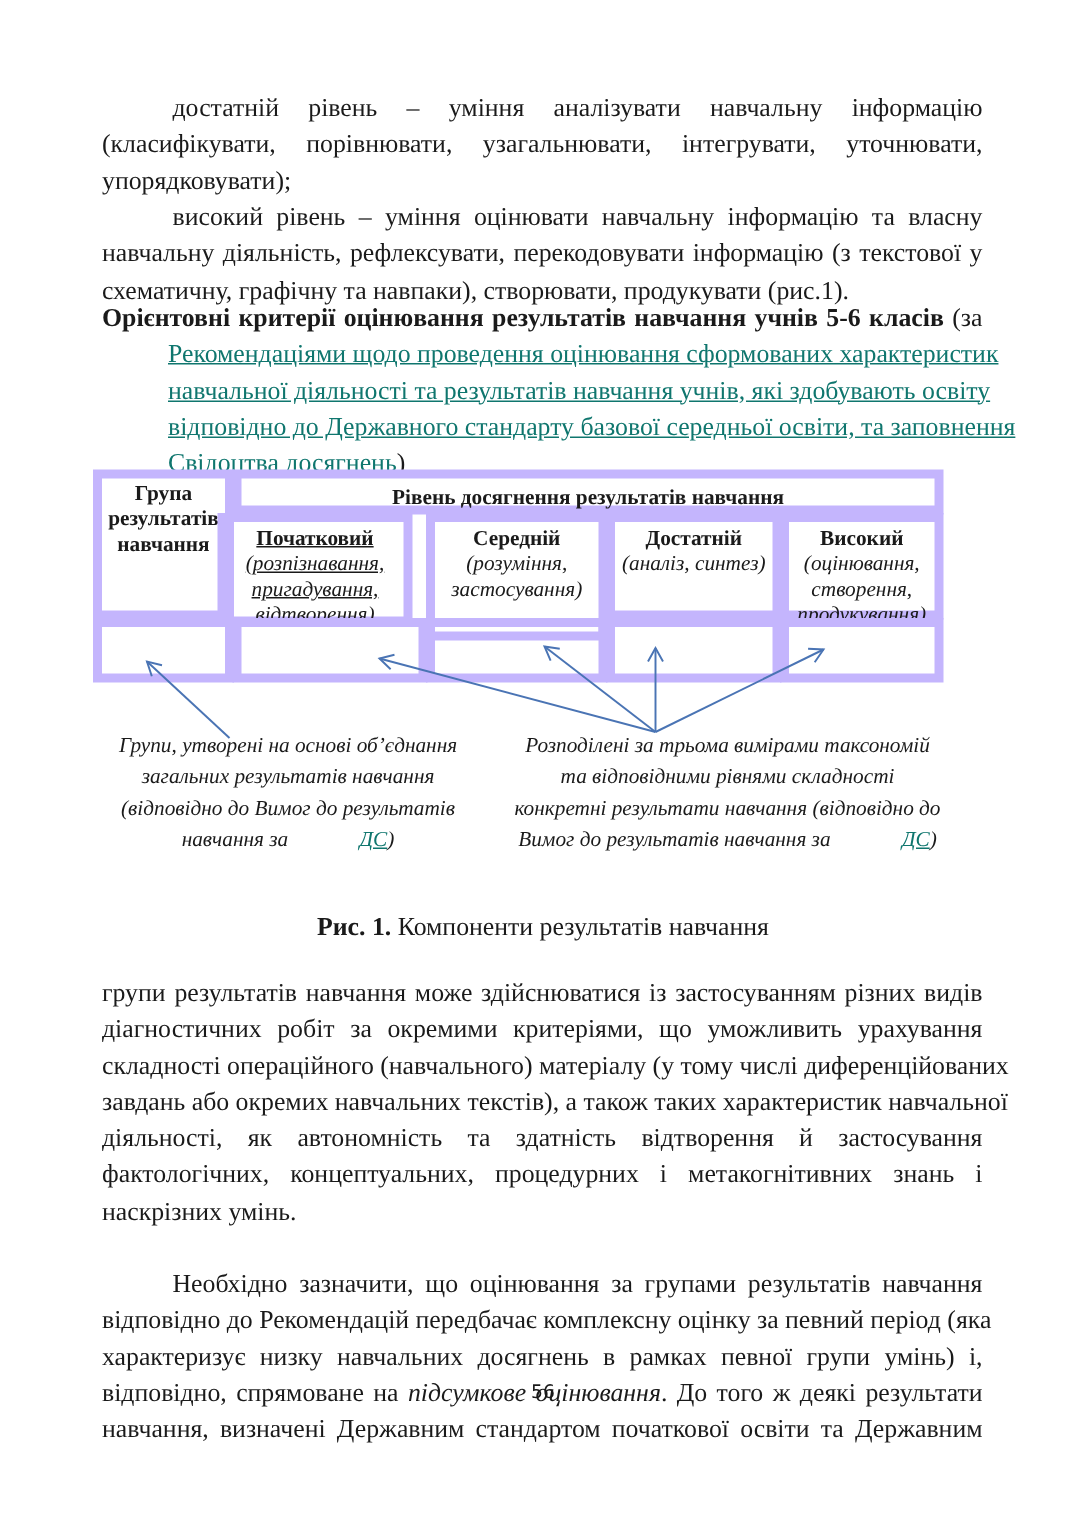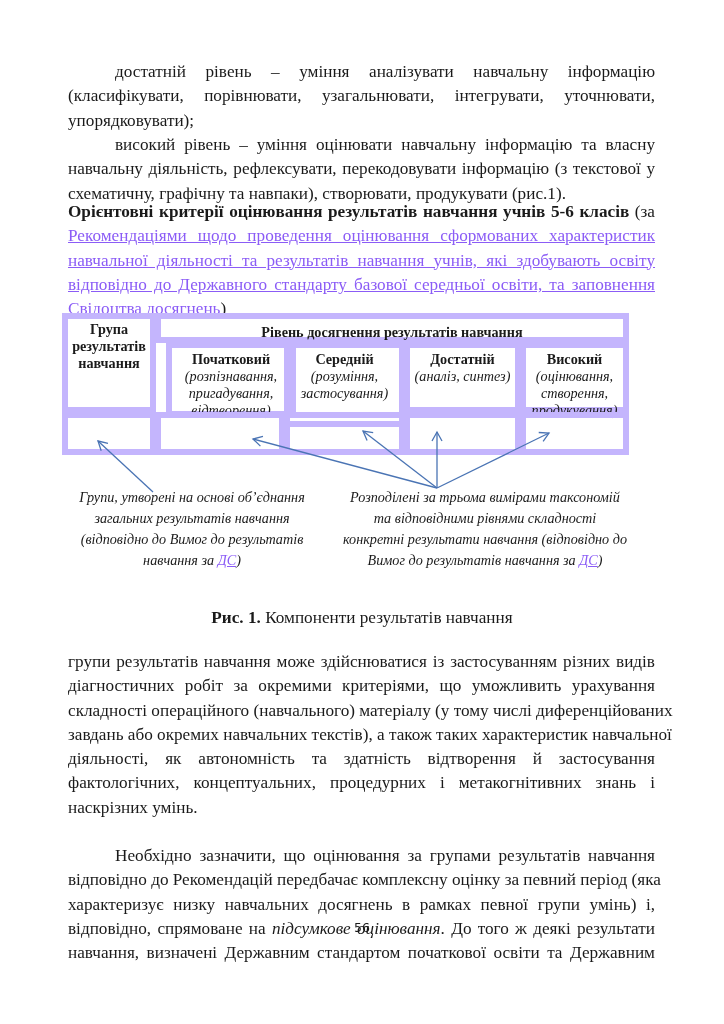--- a/index.html
+++ b/index.html
@@ -12,21 +12,21 @@
   .para {
     position: absolute; left: 68px; width: 587px;
     font-size: 17.2px; line-height: 24.3px; text-align: justify;
     margin: 0;
   }
   .para .indent { display: inline-block; width: 47px; }
   .line { display: block; text-align: justify; text-align-last: justify; white-space: nowrap; }
   .line.last { text-align-last: left; }
   .bold { font-weight: bold; }
   .ital { font-style: italic; }
-  a.link { color: #8b5cf6; text-decoration: underline; }
+  a.link { color: #0f766e; text-decoration: underline; margin-left: 44px; }
 
   
   .tbl { position: absolute; left: 62px; top: 313px; width: 567px; height: 142px; }
   .tbl .cell {
     position: absolute; border: 6px solid #c4b5fd; box-sizing: border-box;
     font-size: 14.2px; line-height: 17px; text-align: center;
   }
   .tbl .h { font-weight: bold; }
   .tbl .sub { font-style: italic; }
 
@@ -68,21 +68,21 @@
   </div>
 
   <div class="tbl">
     <div class="cell h" style="left:0; top:0; width:94px; height:100px; padding-top:2px;">
       <div>Група</div>
       <div>результатів</div>
       <div>навчання</div>
     </div>
     <div class="cell h" style="left:93px; top:0; width:474px; height:30px; padding-top:5px;text-align:center;">Рівень досягнення результатів навчання</div>
 
-    <div class="cell" style="left:104px; top:29px; width:130px; height:75px; padding-top:3px;">
+    <div class="cell" style="left:83px; top:29px; width:130px; height:75px; padding-top:3px;text-decoration:underline;">
       <div class="h">Початковий</div>
       <div class="sub">(розпізнавання,</div>
       <div class="sub">пригадування,</div>
       <div class="sub">відтворення)</div>
     </div>
     <div class="cell" style="left:222px; top:29px; width:121px; height:85px; padding-top:3px;">
       <div class="h">Середній</div>
       <div class="sub">(розуміння,</div>
       <div class="sub">застосування)</div>
     </div>

